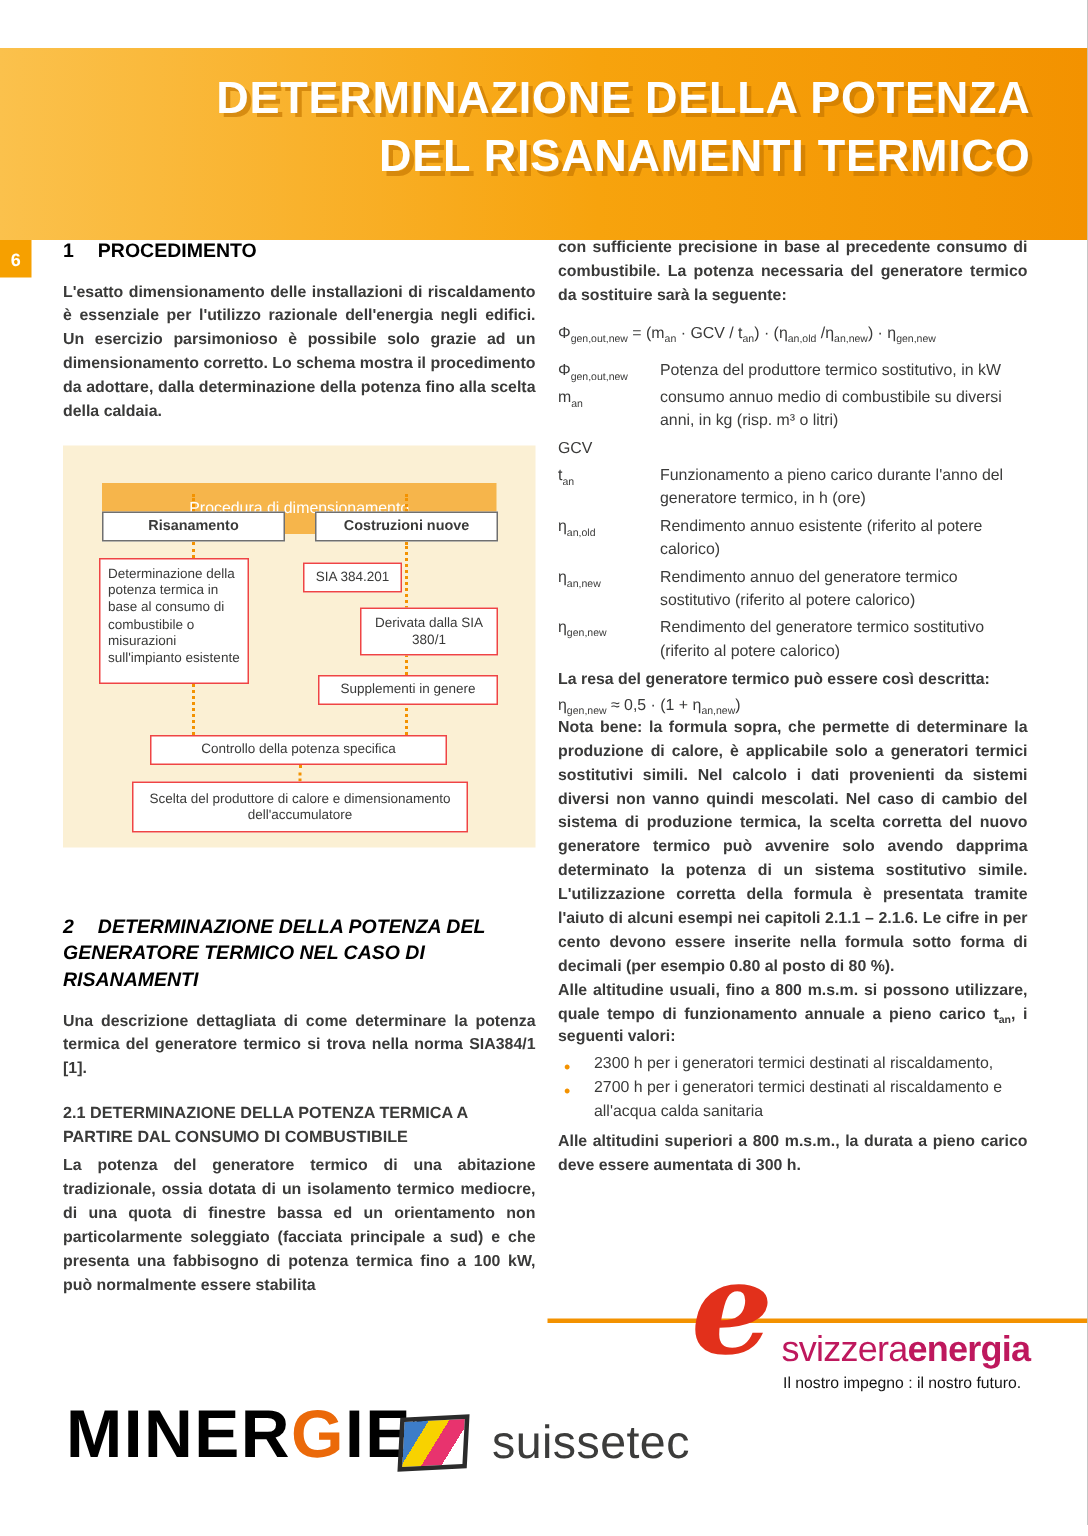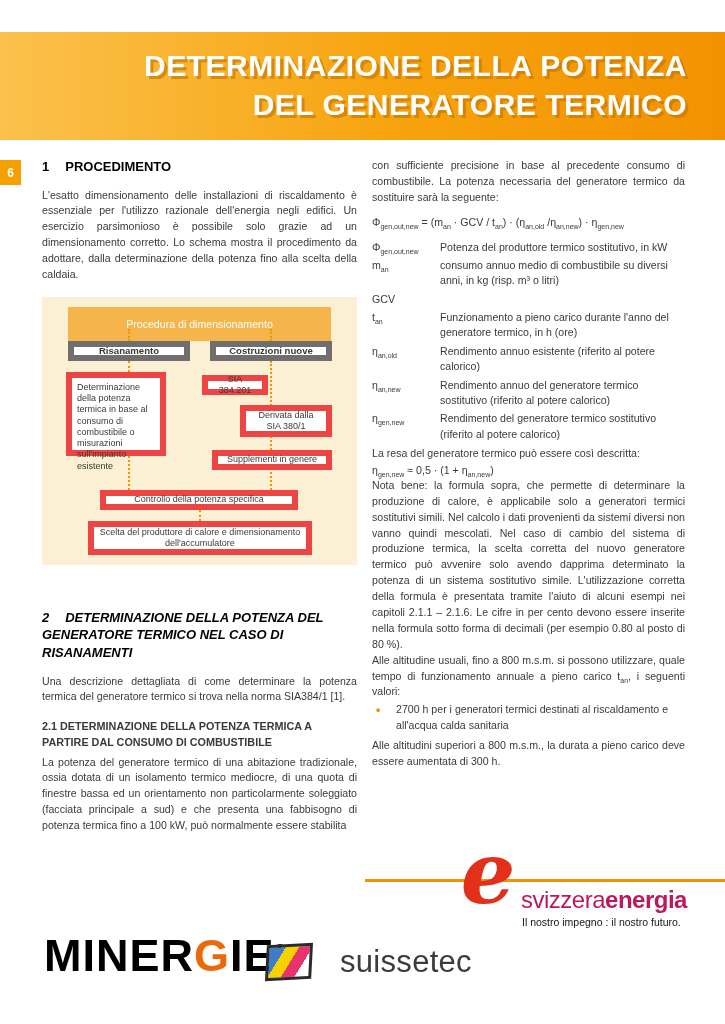--- a/index.html
+++ b/index.html
@@ -4,56 +4,56 @@
 <style>
   html,body { margin:0; padding:0; background:#9a9a9a; }
   .page {
     position:relative; width:725px; height:1024px; margin:0 auto;
     background:#ffffff; font-family:"Liberation Sans", sans-serif;
     color:#3a3a39; overflow:hidden;
   }
 
   
   .header-band {
-    position:absolute; top:32px; left:0; width:100%; height:108px;
+    position:absolute; top:32px; left:0; width:100%; height:128px;
     background:linear-gradient(90deg, #FBC14C 0%, #F7A30D 55%, #F39200 100%);
   }
   .header-title {
     position:absolute; right:38px; top:14px; text-align:right;
     color:#ffffff; font-weight:bold; font-size:30px; line-height:1.3;
     letter-spacing:0.5px; text-shadow:3px 3px 0 rgba(197,118,0,0.65);
   }
   .page-tab {
     position:absolute; left:0; top:160px; width:21px; height:25px;
     background:#F6A000; color:#fff; font-size:12px; font-weight:bold;
     display:flex; align-items:center; justify-content:center;
   }
 
   
   .col-left  { position:absolute; left:42px;  top:158px; width:315px; }
   .col-right { position:absolute; left:372px; top:158px; width:313px; }
 
   .h-orange { color:#000000; font-size:13px; font-weight:bold; line-height:1.35; margin:0 0 12px; }
   .h-orange .num { margin-right:16px; }
-  .para { font-size:10.6px; line-height:1.5; text-align:justify; margin:0 0 10px; }
+  .para { font-size:10.6px; line-height:1.5; text-align:justify; margin:0 0 10px;font-weight:bold; }
   .subhead { font-size:10.8px; font-weight:bold; line-height:1.45; margin:14px 0 4px; }
   sub { font-size:7px; line-height:0; }
 
   
   .flowchart {
     position:relative; height:268px; margin-top:14px;
     background:#FBF0D4;
   }
   .fc-title {
-    position:absolute; left:26px; right:26px; top:10px; height:34px;
+    position:absolute; left:26px; right:26px; top:25px; height:34px;
     background:#F6B54B; color:#fff; font-size:10.6px;
     display:flex; align-items:center; justify-content:center;
   }
   .fc-box {
-    position:absolute; background:#fff; border:6px solid #ef4444;
+    position:absolute; background:#fff; border:1px solid #ef4444;
     font-size:9px; line-height:1.25; color:#3a3a39;
     display:flex; align-items:center; justify-content:center;
     text-align:center; padding:2px 5px; box-sizing:border-box;
   }
   .fc-box.bold { font-weight:bold; font-size:9.6px; border-color:#6f6f6f; }
   .fc-box.left { justify-content:flex-start; text-align:left; align-items:flex-start; padding-top:4px; }
   .fc-dot-v { position:absolute; width:0; border-left:2px dotted #F39200; }
 
   
   .formula { font-size:10.6px; margin:2px 0 12px; white-space:nowrap; }
@@ -73,37 +73,37 @@
     color:#E2301B; font-size:86px; line-height:86px; text-align:center;
   }
   .energy-text { position:absolute; left:521px; top:886px; font-size:24px; color:#be185d; letter-spacing:-0.5px; }
   .energy-text .bold { font-weight:bold; }
   .energy-tagline { position:absolute; left:522px; top:916px; font-size:10.5px; color:#141414; }
 
   .minergie { position:absolute; left:44px; top:930px; font-size:45px; font-weight:bold; color:#000; letter-spacing:1px; }
   .minergie .g { color:#EB6909; }
   .minergie sup { font-size:15px; }
 
-  .suissetec { position:absolute; left:266px; top:944px; display:flex; gap:28px; }
+  .suissetec { position:absolute; left:266px; top:944px; display:flex; gap:16px; }
   .flag-icon {
     width:40px; height:30px; border:3px solid #2b2b2b;
     transform:skewX(-6deg) rotate(-3deg);
     background:linear-gradient(120deg, #3D7DC8 0%, #3D7DC8 28%, #F8D200 28%, #F8D200 52%, #E8336E 52%, #E8336E 76%, #ffffff 76%);
   }
   .suissetec-text { font-size:31px; color:#3C3C3B; letter-spacing:0.3px; }
 </style>
 </head>
 <body>
 
 <div class="page">
 
   <div class="header-band">
     <div class="header-title">
       <div>DETERMINAZIONE DELLA POTENZA</div>
-      <div>DEL GENERATORE TERMICO</div>
+      <div>DEL RISANAMENTI TERMICO</div>
     </div>
   </div>
   <div class="page-tab">6</div>
 
   <div class="col-left">
     <div class="h-orange">
       <span class="num">1</span><span>PROCEDIMENTO</span>
     </div>
     <p class="para">L'esatto dimensionamento delle installazioni di riscaldamento è essenziale per l'utilizzo razionale dell'energia negli edifici. Un esercizio parsimonioso è possibile solo grazie ad un dimensionamento corretto. Lo schema mostra il procedimento da adottare, dalla determinazione della potenza fino alla scelta della caldaia.</p>
 
@@ -174,20 +174,21 @@
     <p class="para" style="margin:4px 0 0;">La resa del generatore termico può essere così descritta:</p>
     <div class="formula" style="margin:2px 0 2px;"><span>η</span><sub>gen,new</sub><span> ≈ 0,5 · (1 + η</span><sub>an,new</sub><span>)</span></div>
 
     <p class="para" style="margin-bottom:0;">Nota bene: la formula sopra, che permette di determinare la produzione di calore,  è applicabile solo a generatori termici sostitutivi simili. Nel calcolo i dati provenienti da sistemi diversi non vanno quindi mescolati. Nel caso di cambio del sistema di produzione termica, la scelta corretta del nuovo generatore termico può avvenire solo avendo dapprima determinato la potenza di un sistema sostitutivo simile. L'utilizzazione corretta della formula è presentata tramite l'aiuto di alcuni esempi nei capitoli 2.1.1 – 2.1.6. Le cifre in per cento devono essere inserite nella formula sotto forma di decimali (per esempio 0.80 al posto di 80 %).</p>
 
     <p class="para" style="margin-bottom:2px;"><span>Alle altitudine usuali, fino a 800 m.s.m. si possono utilizzare, quale tempo di funzionamento annuale a pieno carico t</span><sub>an</sub><span>, i seguenti valori:</span></p>
 
     <div class="bullet-list">
       <div class="bullet-item">
         <span class="bullet">•</span>
+        <span>2300 h per i generatori termici destinati al riscaldamento,</span>
       </div>
       <div class="bullet-item">
         <span class="bullet">•</span>
         <span>2700 h per i generatori termici destinati al riscaldamento e all'acqua calda sanitaria</span>
       </div>
     </div>
 
     <p class="para">Alle altitudini superiori a 800 m.s.m., la durata a pieno carico deve essere aumentata di 300 h.</p>
   </div>
 

